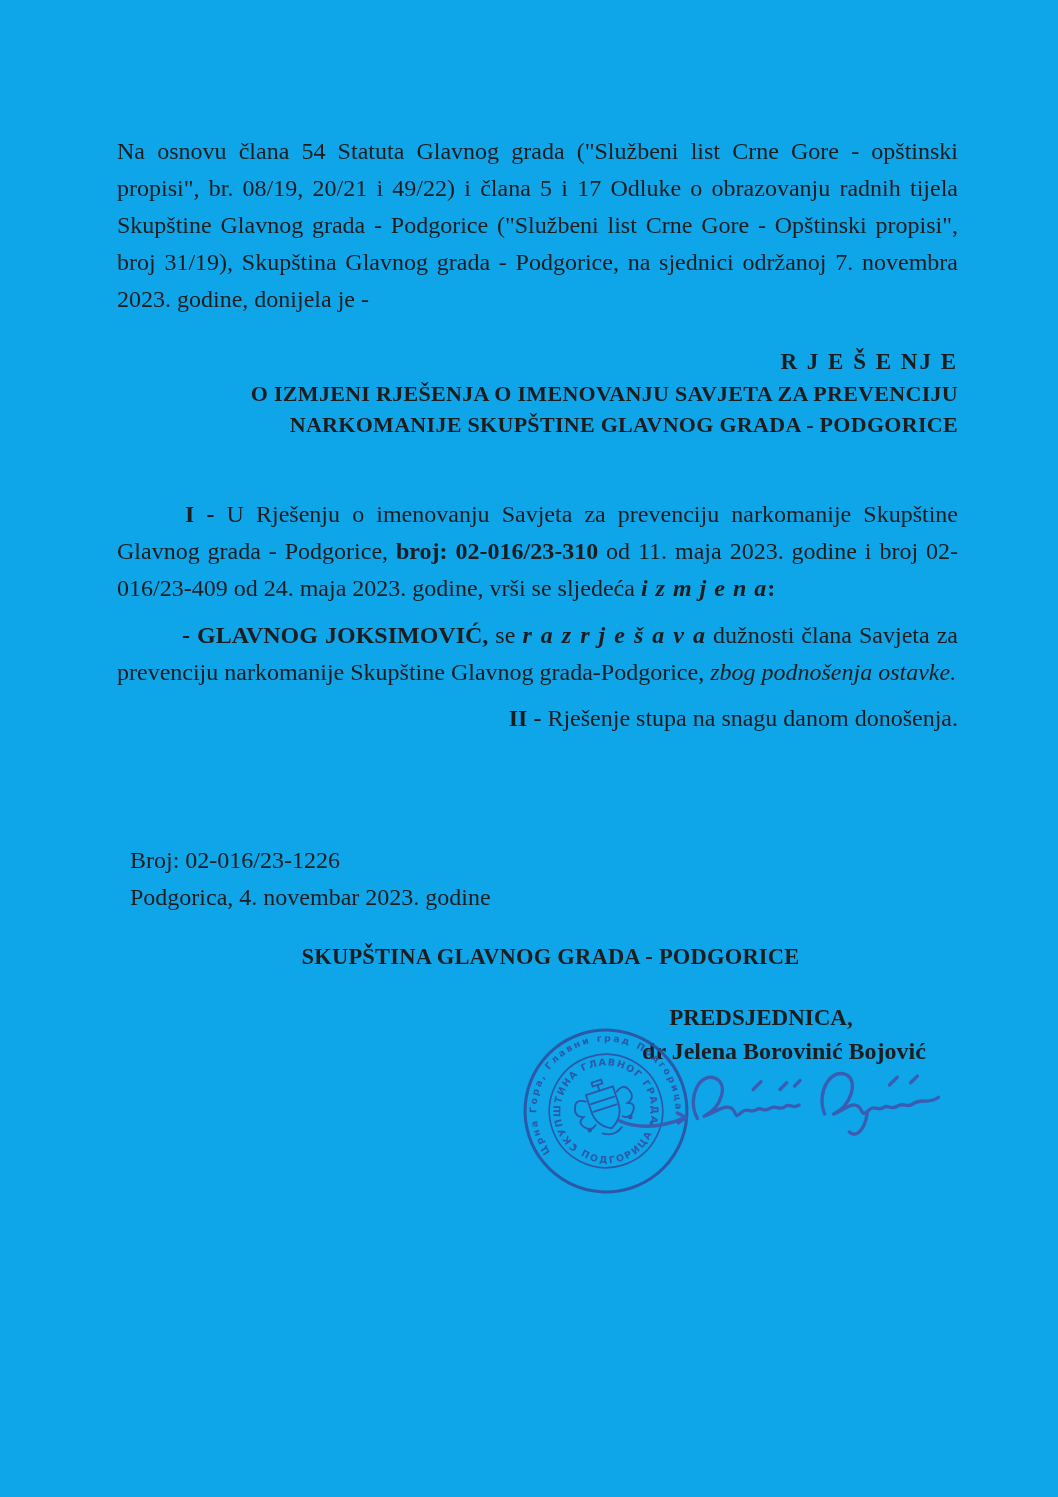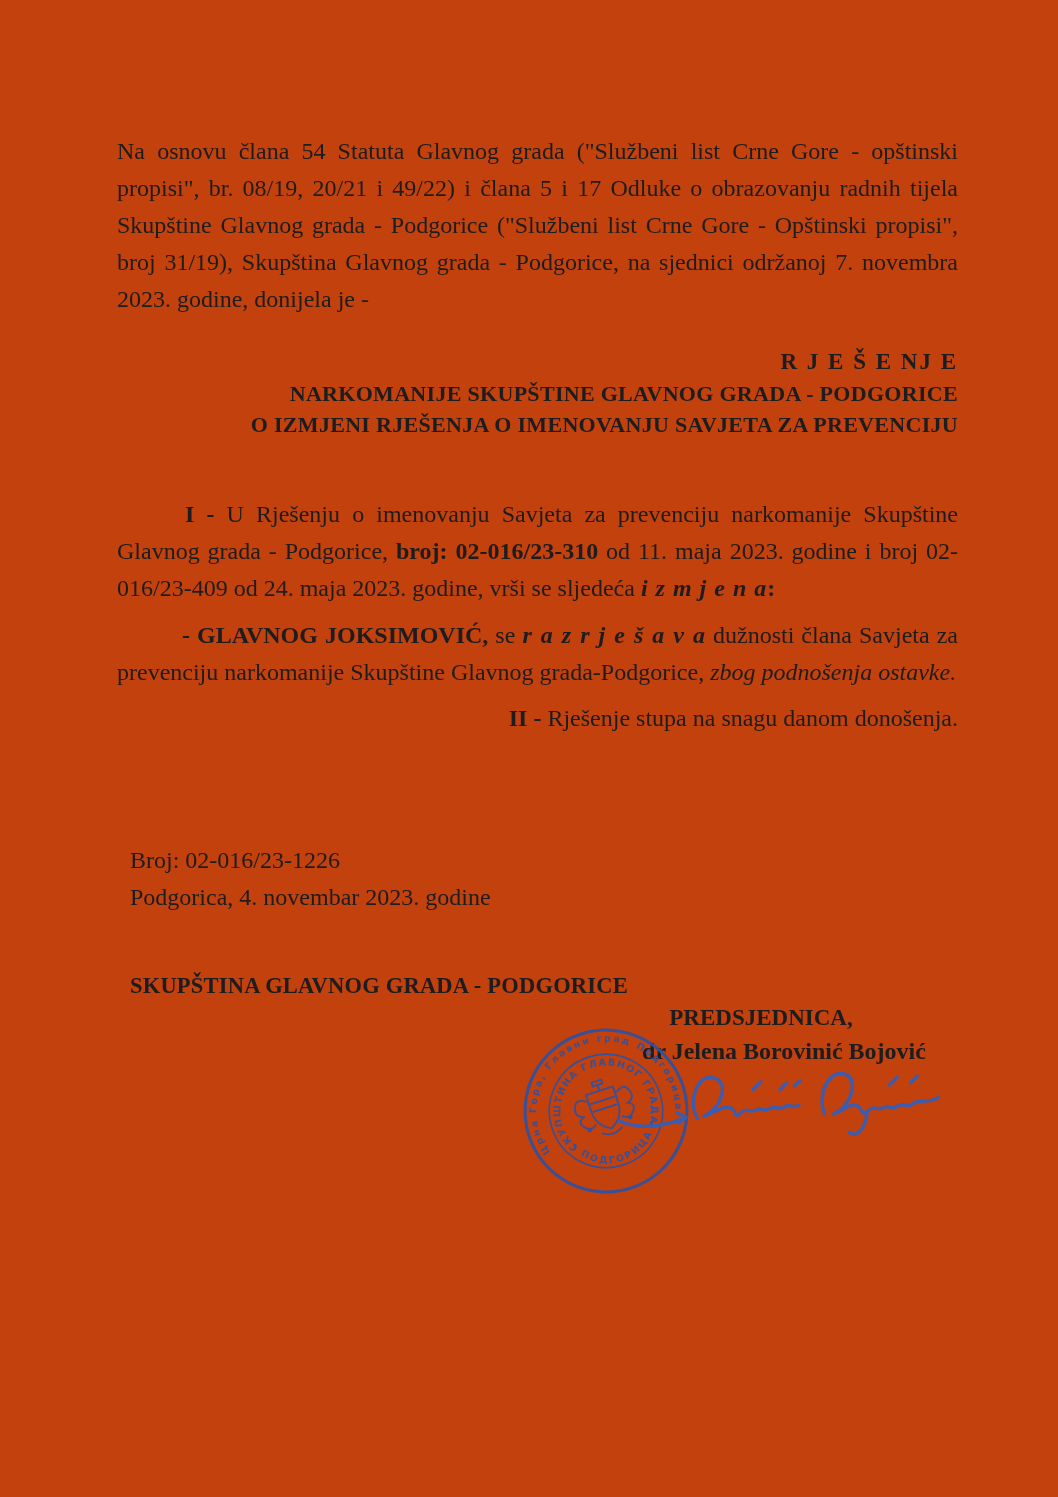--- a/index.html
+++ b/index.html
@@ -1,20 +1,20 @@
 <!DOCTYPE html>
 <html><head>
 <meta charset="utf-8">
 <style>
   html,body{margin:0;padding:0;background:#e8e8e8;}
   .page{
     position:relative;
     width:1058px;height:1497px;
     margin:0 auto;
-    background:#c2410c;
+    background:#0ea5e9;
     color:#1d1d1f;
     font-family:"Liberation Serif","DejaVu Serif",serif;
     overflow:hidden;
     box-sizing:border-box;
   }
   .content{
     position:absolute;
     left:117px;top:133px;
     width:841px;
   }
@@ -41,21 +41,21 @@
   .sec1{margin-top:56px;text-indent:68px;}
   .change{margin-top:10px;text-indent:65px;}
   .sec2{margin-top:9px;text-indent:68px;text-align:right;}
   .footer-line{
     position:absolute;left:130px;width:841px;
     margin:0;font-size:24px;line-height:34px;
   }
   .ref-number{top:843px;}
   .place-date{top:880px;}
   .issuing-body{
-    top:940px;font-weight:bold;font-size:22.5px;letter-spacing:.2px;margin-top:29px;
+    top:940px;text-align:center;font-weight:bold;font-size:22.5px;letter-spacing:.2px;
   }
   .sig-role{
     position:absolute;left:596px;top:1003px;width:330px;margin:0;
     text-align:center;font-weight:bold;font-size:23px;line-height:30px;
   }
   .sig-name{
     position:absolute;left:598px;top:1035px;width:372px;margin:0;
     text-align:center;font-weight:bold;font-size:24px;line-height:32px;
     z-index:1;
   }
@@ -75,22 +75,22 @@
 <body>
 
 <div class="page">
 
   <div class="content">
 
     <p class="para">Na osnovu člana 54 Statuta Glavnog grada ("Službeni list Crne Gore - opštinski propisi", br. 08/19, 20/21 i 49/22) i člana 5 i 17 Odluke o obrazovanju radnih tijela Skupštine Glavnog grada - Podgorice ("Službeni list Crne Gore - Opštinski propisi", broj 31/19), Skupština Glavnog grada - Podgorice, na sjednici održanoj 7. novembra 2023. godine, donijela je -</p>
 
     <div class="title-block">
       <p class="doc-title">R J E Š E NJ E</p>
+      <p class="doc-subtitle">O  IZMJENI RJEŠENJA O IMENOVANJU SAVJETA ZA PREVENCIJU</p>
       <p class="doc-subtitle">NARKOMANIJE SKUPŠTINE GLAVNOG GRADA - PODGORICE</p>
-      <p class="doc-subtitle">O  IZMJENI RJEŠENJA O IMENOVANJU SAVJETA ZA PREVENCIJU</p>
     </div>
 
     <p class="para sec1">
       <span class="b">I - </span><span>U Rješenju o imenovanju Savjeta za prevenciju narkomanije Skupštine Glavnog grada - Podgorice, </span><span class="b">broj: 02-016/23-310</span><span> od 11. maja 2023. godine i broj 02-016/23-409 od 24. maja 2023. godine, vrši se sljedeća </span><span class="bi">i z m j e n a</span><span class="b">:</span>
     </p>
 
     <p class="para change">
       <span class="b">- GLAVNOG JOKSIMOVIĆ,</span><span> se </span><span class="bi">r a z r j e š a v a</span><span> dužnosti  člana  Savjeta za prevenciju narkomanije Skupštine Glavnog grada-Podgorice, </span><span class="i">zbog podnošenja ostavke.</span>
     </p>
 

